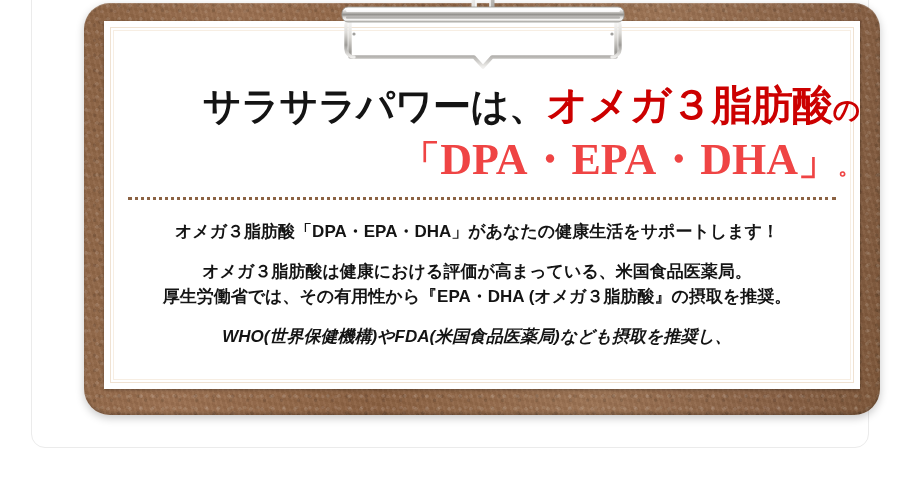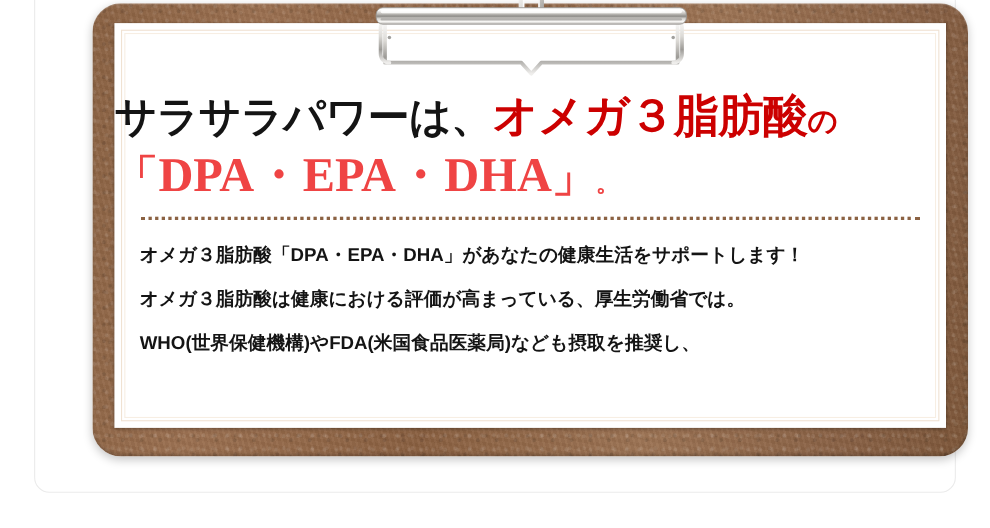--- a/index.html
+++ b/index.html
@@ -97,21 +97,21 @@
     pointer-events: none;
   }
   .clip svg { display: block; }
 
   
   .headline {
     position: absolute;
     left: 72px;
     top: 96px;
     width: 756px;
-    text-align: left;
+    text-align: right;
     z-index: 5;
   }
   .hl-line1 {
     font-family: "Liberation Serif", "DejaVu Serif", serif;
     font-size: 38px;
     font-weight: 700;
     line-height: 44px;
     letter-spacing: -0.5px;
     white-space: nowrap;
   }
@@ -150,22 +150,22 @@
     top: 232px;
     width: 700px;
     z-index: 5;
     color: #141414;
     font-family: "Liberation Sans", "DejaVu Sans", sans-serif;
     font-weight: 700;
     font-size: 17px;
     line-height: 25px;
   }
   .para { margin: 0 0 15px 0; }
-  .para:last-child { margin-bottom: 0; }
-  .para .ln { display: block; white-space: nowrap; }
+  .para:last-child { margin-bottom: 0; font-style: italic; }
+  .para .ln { display: block; white-space: nowrap; text-align: center; }
 </style>
 </head>
 <body>
 
 <div class="outer-panel">
 
   <div class="clipboard"></div>
 
   <div class="paper"></div>
 
@@ -232,21 +232,22 @@
 
   <div class="divider"></div>
 
   <div class="body-copy">
 
     <p class="para">
       <span class="ln">オメガ３脂肪酸「DPA・EPA・DHA」があなたの健康生活をサポートします！</span>
     </p>
 
     <p class="para">
-      <span class="ln">オメガ３脂肪酸は健康における評価が高まっている、厚生労働省では。</span>
+      <span class="ln">オメガ３脂肪酸は健康における評価が高まっている、米国食品医薬局。</span>
+      <span class="ln">厚生労働省では、その有用性から『EPA・DHA (オメガ３脂肪酸』の摂取を推奨。</span>
     </p>
 
     <p class="para">
       <span class="ln">WHO(世界保健機構)やFDA(米国食品医薬局)なども摂取を推奨し、</span>
     </p>
 
   </div>
 
 </div>
 

